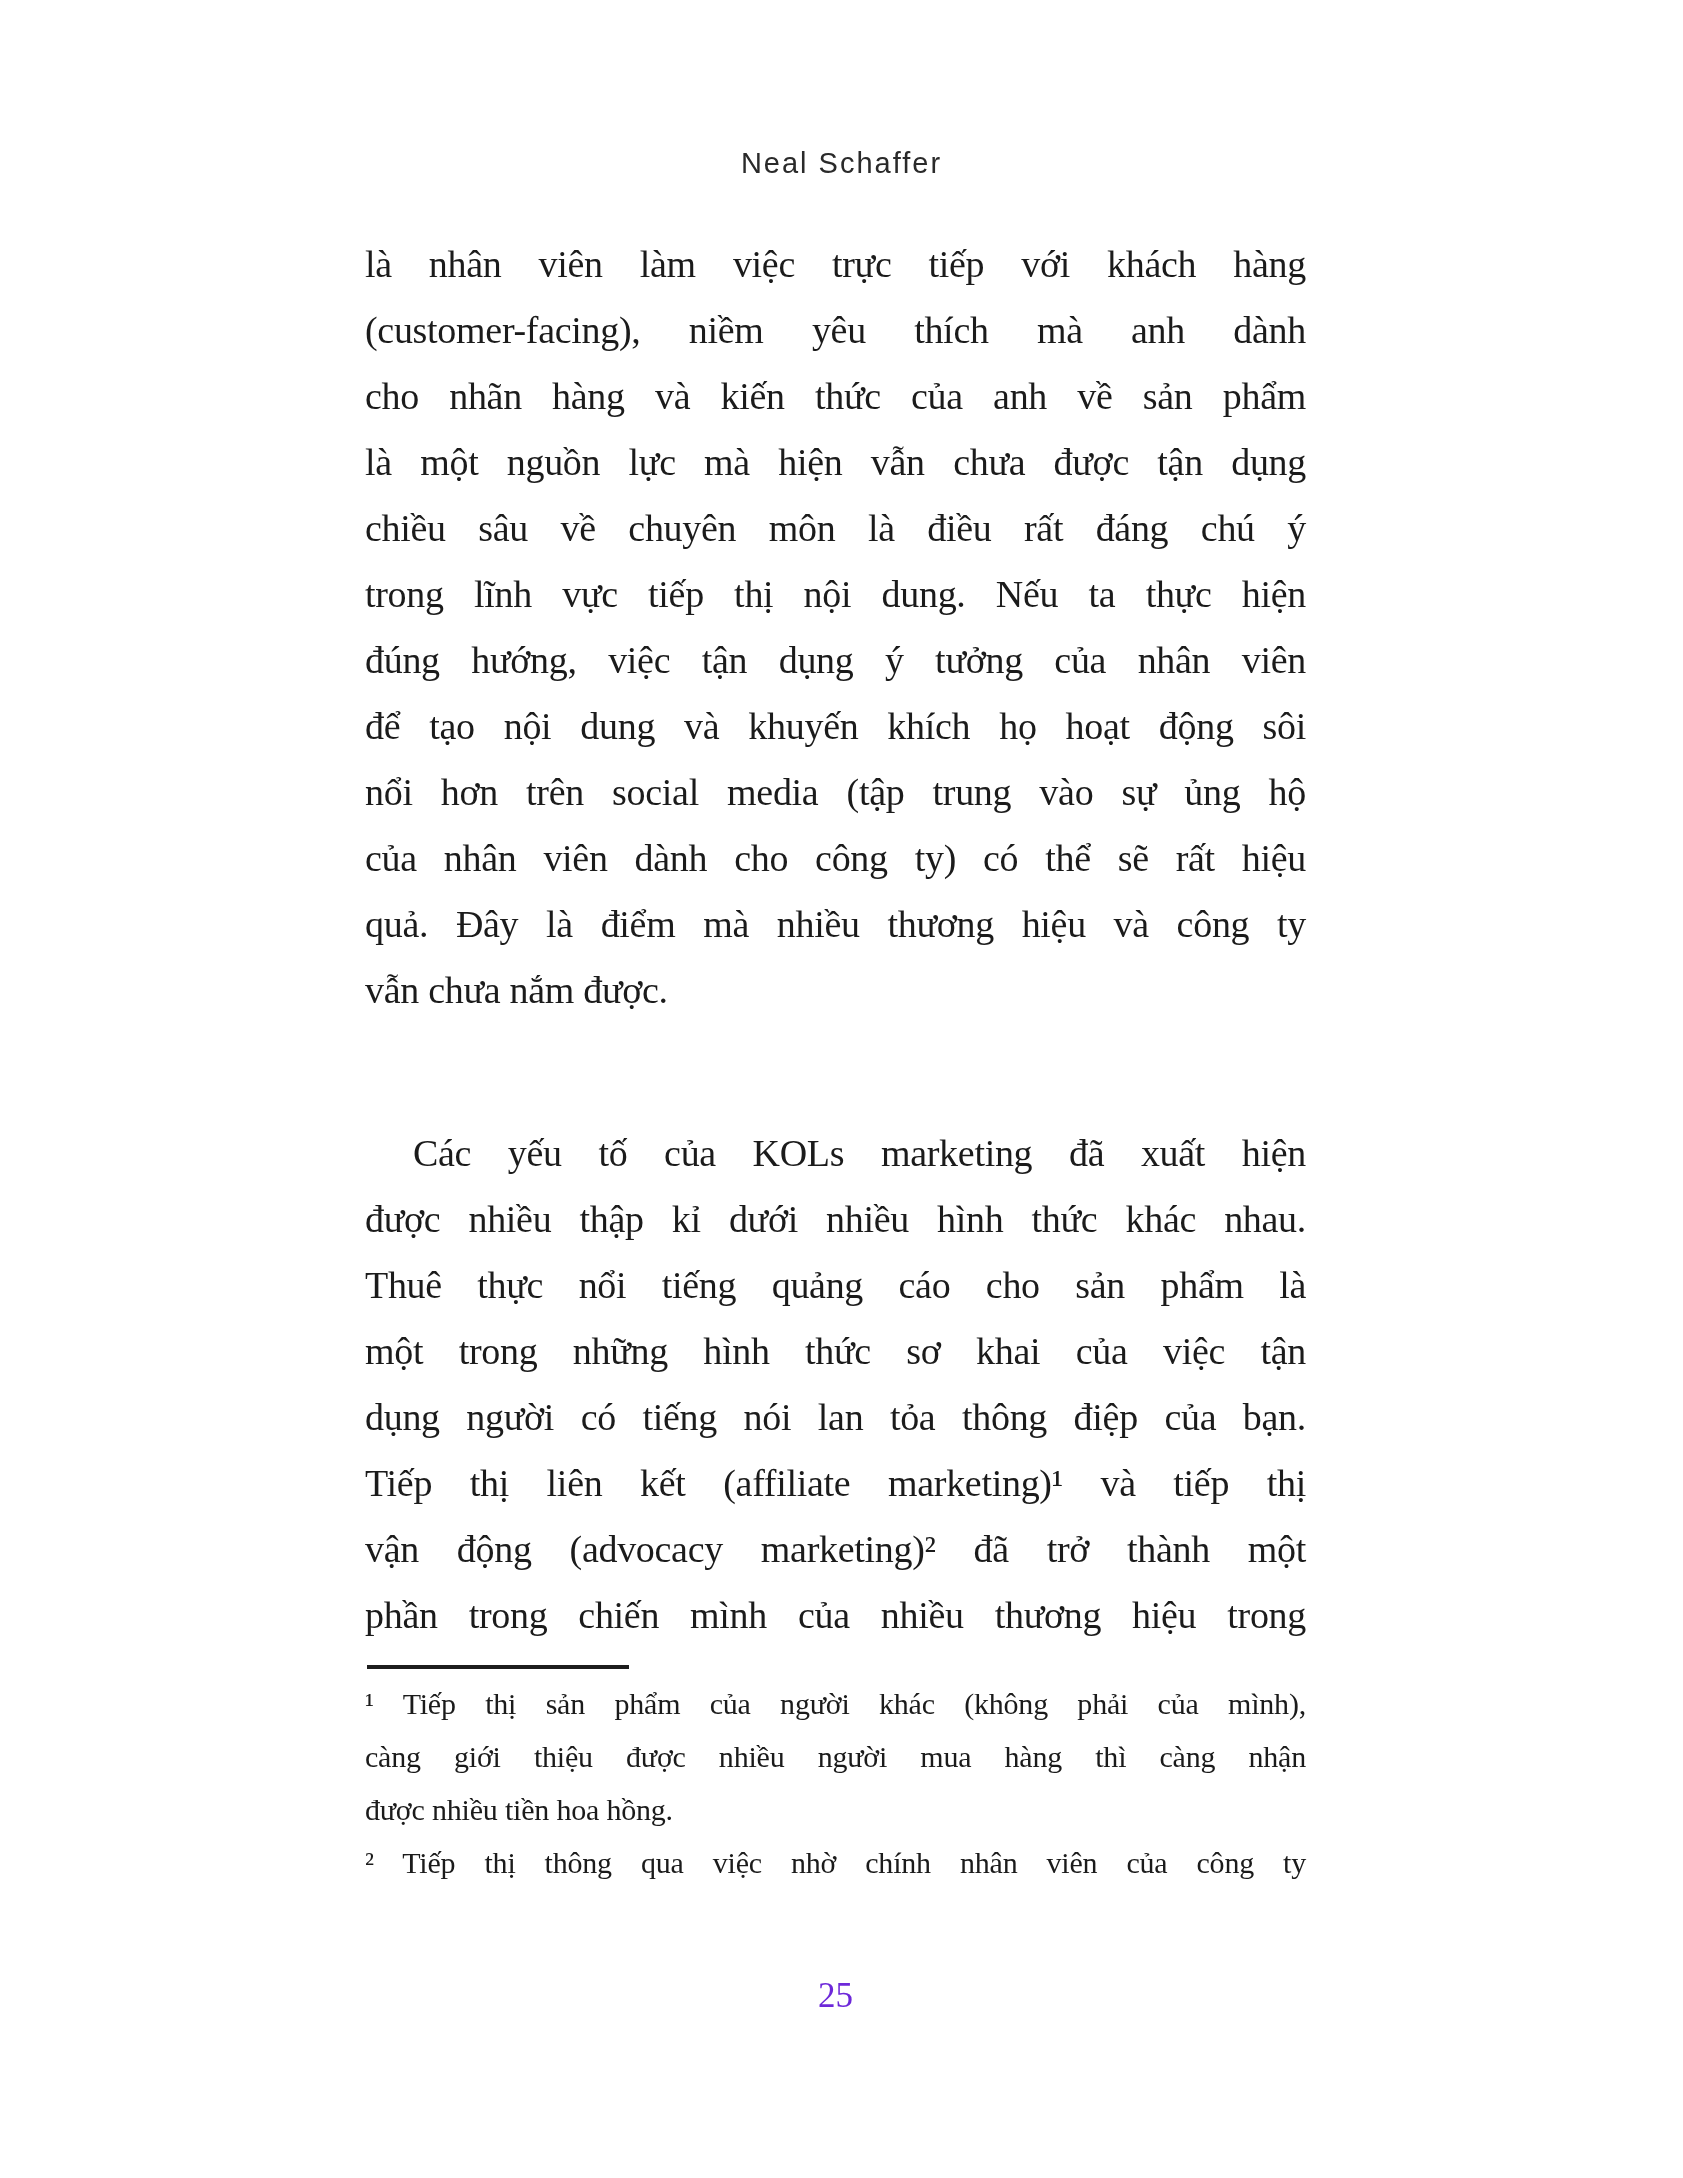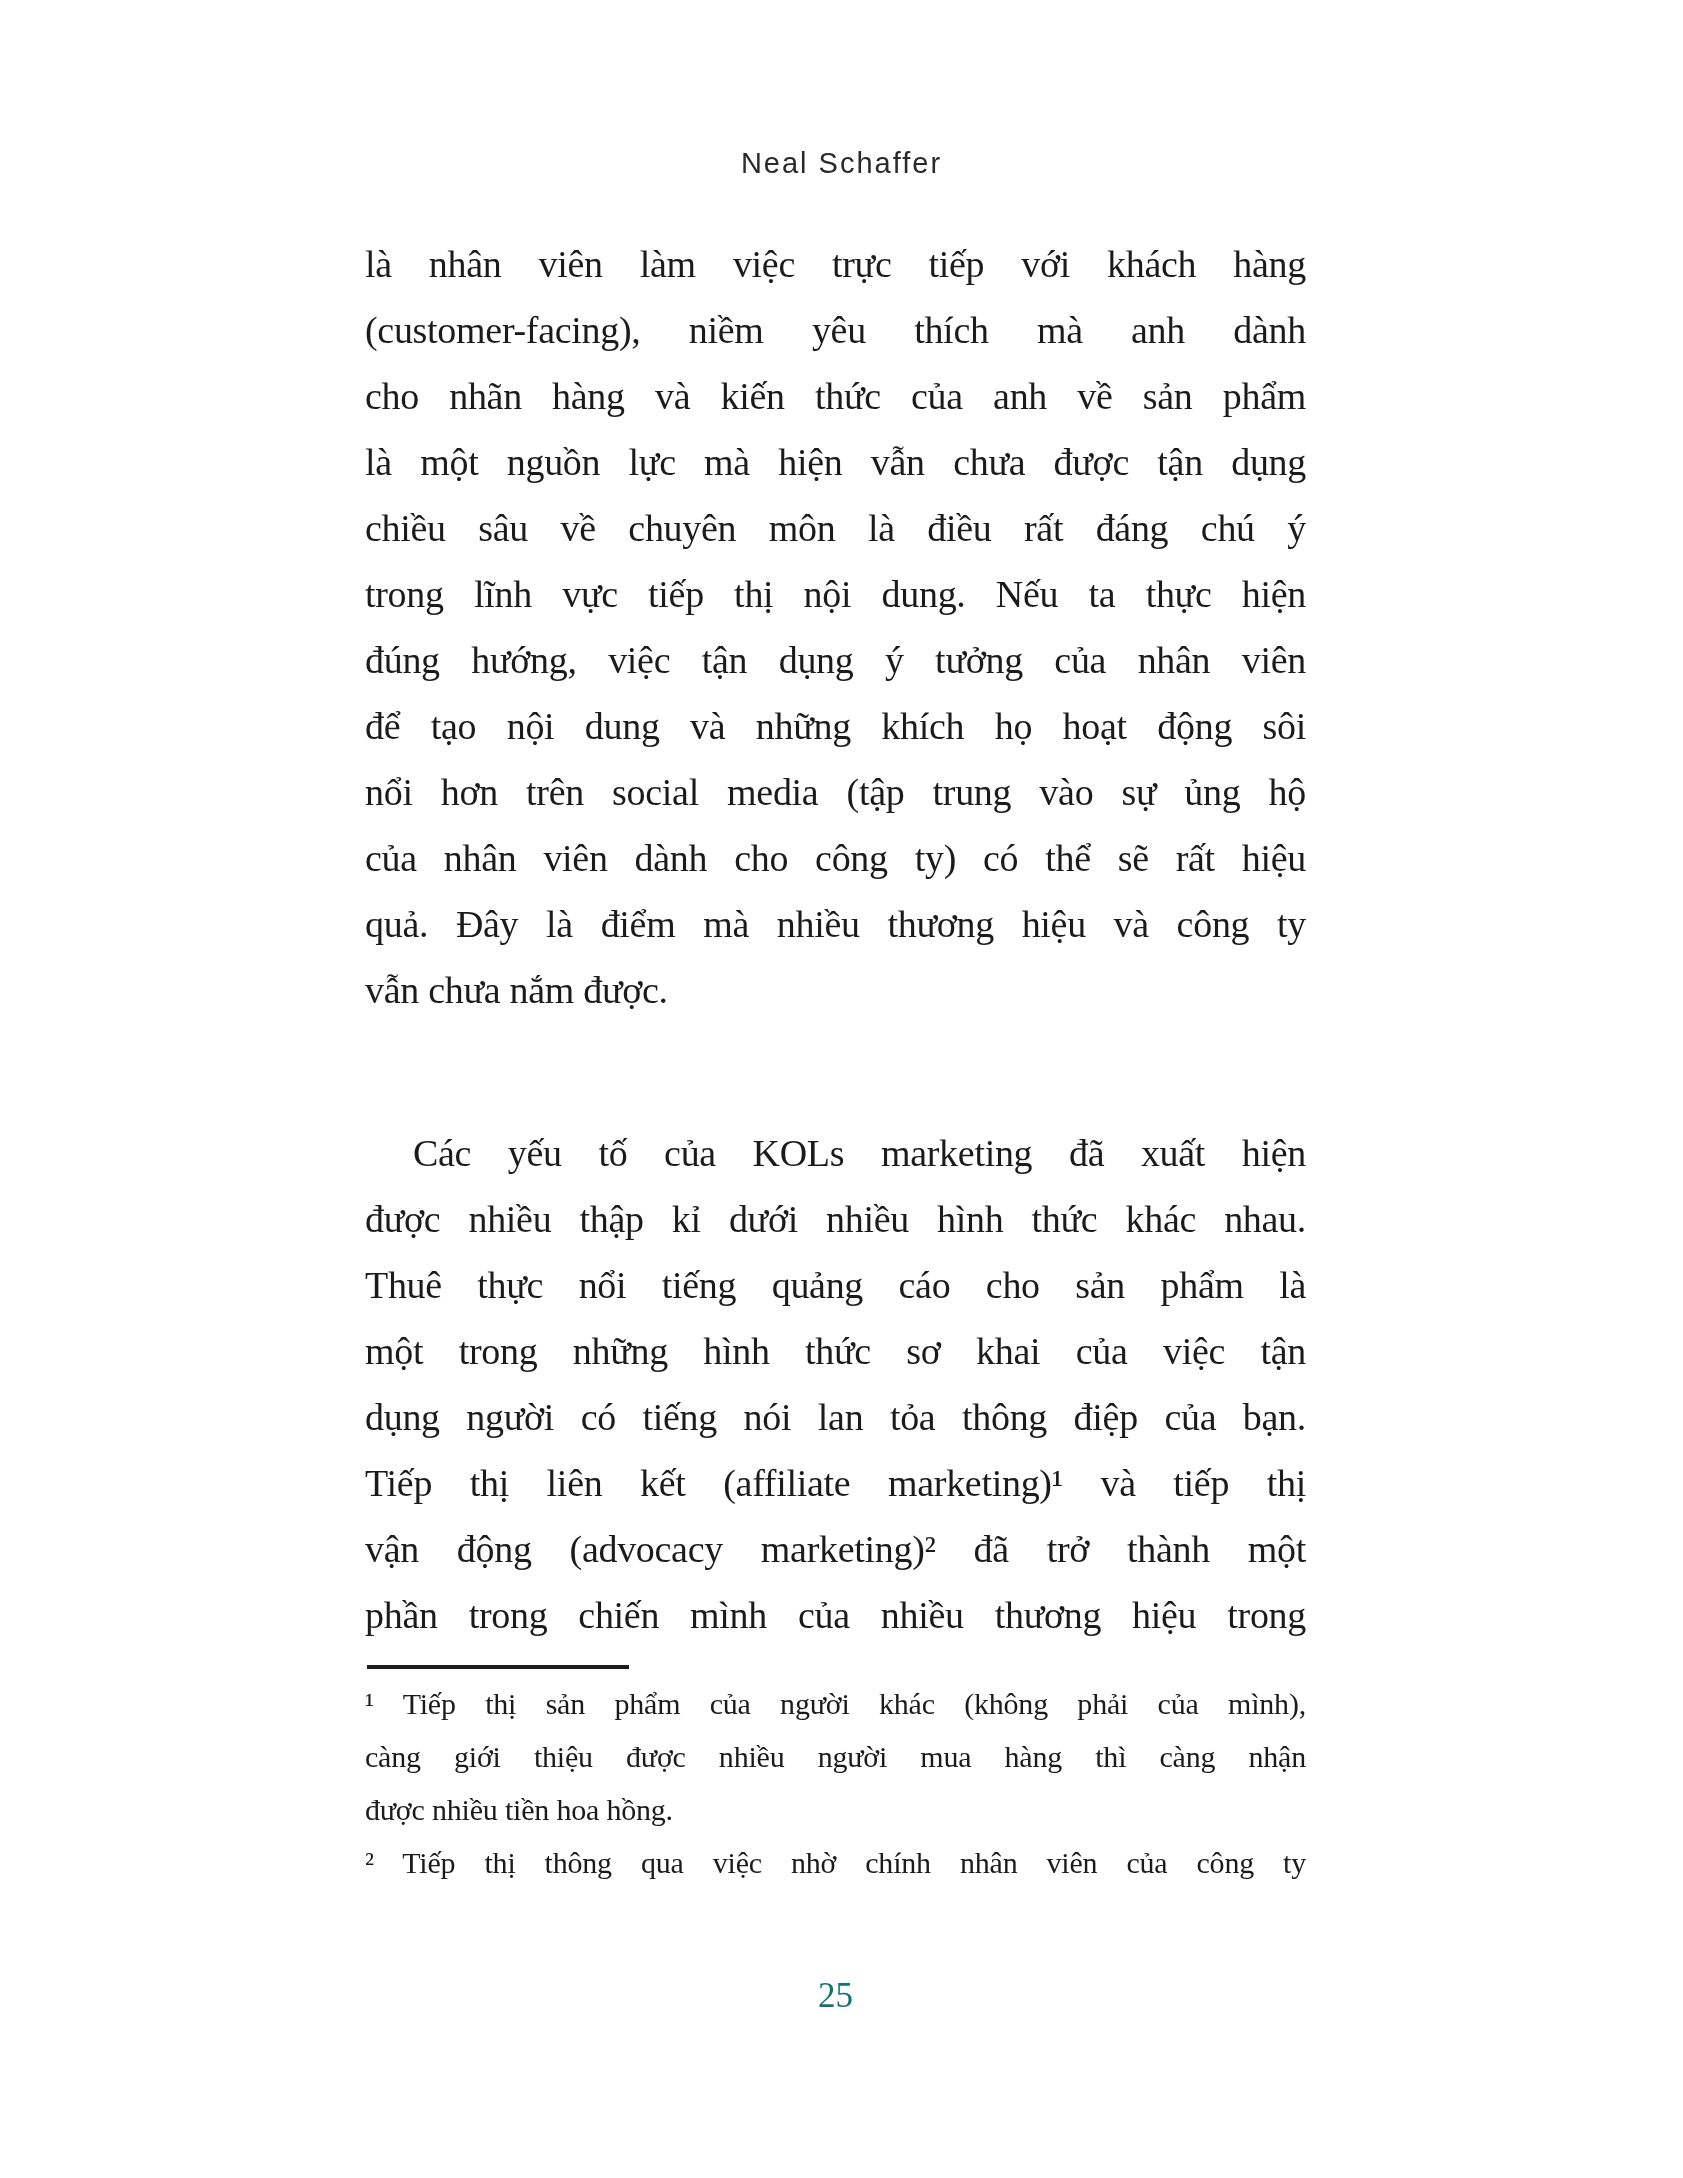--- a/index.html
+++ b/index.html
@@ -62,41 +62,41 @@
     line-height: 53px;
     letter-spacing: -0.2px;
   }
   .page-number {
     position: absolute;
     top: 1976px;
     left: 0;
     right: 0;
     text-align: center;
     font-size: 35px;
-    color: #0f766e;
+    color: #6d28d9;
   }
 </style>
 </head>
 <body>
 
 <div class="page">
 
   <div class="running-head">Neal Schaffer</div>
 
   <div class="column">
 
     <div class="para para-1">
         <div class="line">là nhân viên làm việc trực tiếp với khách hàng</div>
         <div class="line">(customer-facing), niềm yêu thích mà anh dành</div>
         <div class="line">cho nhãn hàng và kiến thức của anh về sản phẩm</div>
         <div class="line">là một nguồn lực mà hiện vẫn chưa được tận dụng</div>
         <div class="line">chiều sâu về chuyên môn là điều rất đáng chú ý</div>
         <div class="line">trong lĩnh vực tiếp thị nội dung. Nếu ta thực hiện</div>
         <div class="line">đúng hướng, việc tận dụng ý tưởng của nhân viên</div>
-        <div class="line">để tạo nội dung và những khích họ hoạt động sôi</div>
+        <div class="line">để tạo nội dung và khuyến khích họ hoạt động sôi</div>
         <div class="line">nổi hơn trên social media (tập trung vào sự ủng hộ</div>
         <div class="line">của nhân viên dành cho công ty) có thể sẽ rất hiệu</div>
         <div class="line">quả. Đây là điểm mà nhiều thương hiệu và công ty</div>
         <div class="line no-just">vẫn chưa nắm được.</div>
       </div>
 
     <div class="para para-2">
         <div class="line indent">Các yếu tố của KOLs marketing đã xuất hiện</div>
         <div class="line">được nhiều thập kỉ dưới nhiều hình thức khác nhau.</div>
         <div class="line">Thuê thực nổi tiếng quảng cáo cho sản phẩm là</div>

